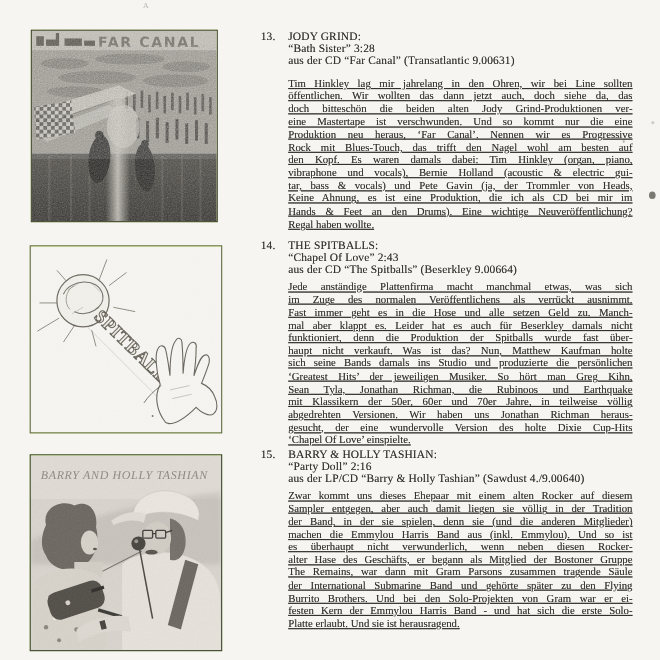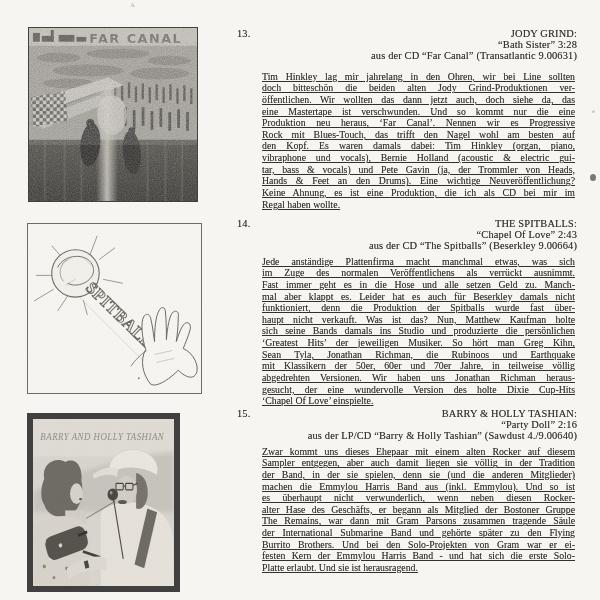--- a/index.html
+++ b/index.html
@@ -11,28 +11,28 @@
   }
   .page-mark{
     position:absolute;left:130px;top:1px;font-size:7px;color:#b3b0aa;
     letter-spacing:1px;
   }
   
   .cover{position:absolute;box-sizing:border-box;background:#bef264;}
   .cover svg{display:block;width:100%;height:100%;}
   .cover1{left:28px;top:27px;width:170px;height:175px;border:1.5px solid #45423d;}
   .cover2{left:27px;top:223px;width:175px;height:171px;border:1px solid #6e6a64;}
-  .cover3{left:27px;top:413px;width:153px;height:179px;border:6px solid #404040;}
+  .cover3{left:27px;top:413px;width:175px;height:179px;border:1px solid #404040;}
   
   .entry{position:absolute;left:237px;width:340px;}
   #entry-13{top:29px;}
   #entry-14{top:219px;}
   #entry-15{top:409px;}
   .e-top{position:relative;padding-left:25px;font-size:10.4px;line-height:10.9px;
-    letter-spacing:.15px;text-shadow:0 0 .35px rgba(52,49,45,.55);text-align:right;}
+    letter-spacing:.15px;text-shadow:0 0 .35px rgba(52,49,45,.55);}
   .e-num{position:absolute;left:0;top:0;}
   .e-body{margin:4px 0 0 25px;width:313px;font-size:9.8px;line-height:11.62px;
     text-shadow:0 0 .3px rgba(52,49,45,.5);}
   .eb13{margin-top:9px;}
   .bl{text-align:justify;text-align-last:justify;white-space:nowrap;text-justify:inter-word;text-decoration:underline;}
   .bl-last{text-align-last:left;}
   
   .speck{position:absolute;border-radius:50%;}
   .s1{left:590px;top:174px;width:6px;height:7px;background:#5c5952;opacity:.8;filter:blur(.5px);}
   .s2{left:566px;top:127px;width:2px;height:3px;background:#a5a29b;opacity:.7;}
@@ -271,30 +271,30 @@
 
   <section class="entry" id="entry-13">
     <div class="e-top">
       <span class="e-num">13.</span>
       <div class="e-artist">JODY GRIND:</div>
       <div class="e-song">“Bath Sister” 3:28</div>
       <div class="e-src">aus der CD “Far Canal” (Transatlantic 9.00631)</div>
     </div>
     <div class="e-body eb13">
         <div class="bl">Tim Hinkley lag mir jahrelang in den Ohren, wir bei Line sollten</div>
+        <div class="bl">öffentlichen. Wir wollten das dann jetzt auch, doch siehe da, das</div>
         <div class="bl">doch bitteschön die beiden alten Jody Grind-Produktionen ver-</div>
-        <div class="bl">öffentlichen. Wir wollten das dann jetzt auch, doch siehe da, das</div>
         <div class="bl">eine Mastertape ist verschwunden. Und so kommt nur die eine</div>
         <div class="bl">Produktion neu heraus, ‘Far Canal’. Nennen wir es Progressive</div>
         <div class="bl">Rock mit Blues-Touch, das trifft den Nagel wohl am besten auf</div>
         <div class="bl">den Kopf. Es waren damals dabei: Tim Hinkley (organ, piano,</div>
         <div class="bl">vibraphone und vocals), Bernie Holland (acoustic &amp; electric gui-</div>
         <div class="bl">tar, bass &amp; vocals) und Pete Gavin (ja, der Trommler von Heads,</div>
+        <div class="bl">Keine Ahnung, es ist eine Produktion, die ich als CD bei mir im</div>
         <div class="bl">Hands &amp; Feet an den Drums). Eine wichtige Neuveröffentlichung?</div>
-        <div class="bl">Keine Ahnung, es ist eine Produktion, die ich als CD bei mir im</div>
         <div class="bl bl-last">Regal haben wollte.</div>
       </div>
   </section>
 
   <section class="entry" id="entry-14">
     <div class="e-top">
       <span class="e-num">14.</span>
       <div class="e-artist">THE SPITBALLS:</div>
       <div class="e-song">“Chapel Of Love” 2:43</div>
       <div class="e-src">aus der CD “The Spitballs” (Beserkley 9.00664)</div>

